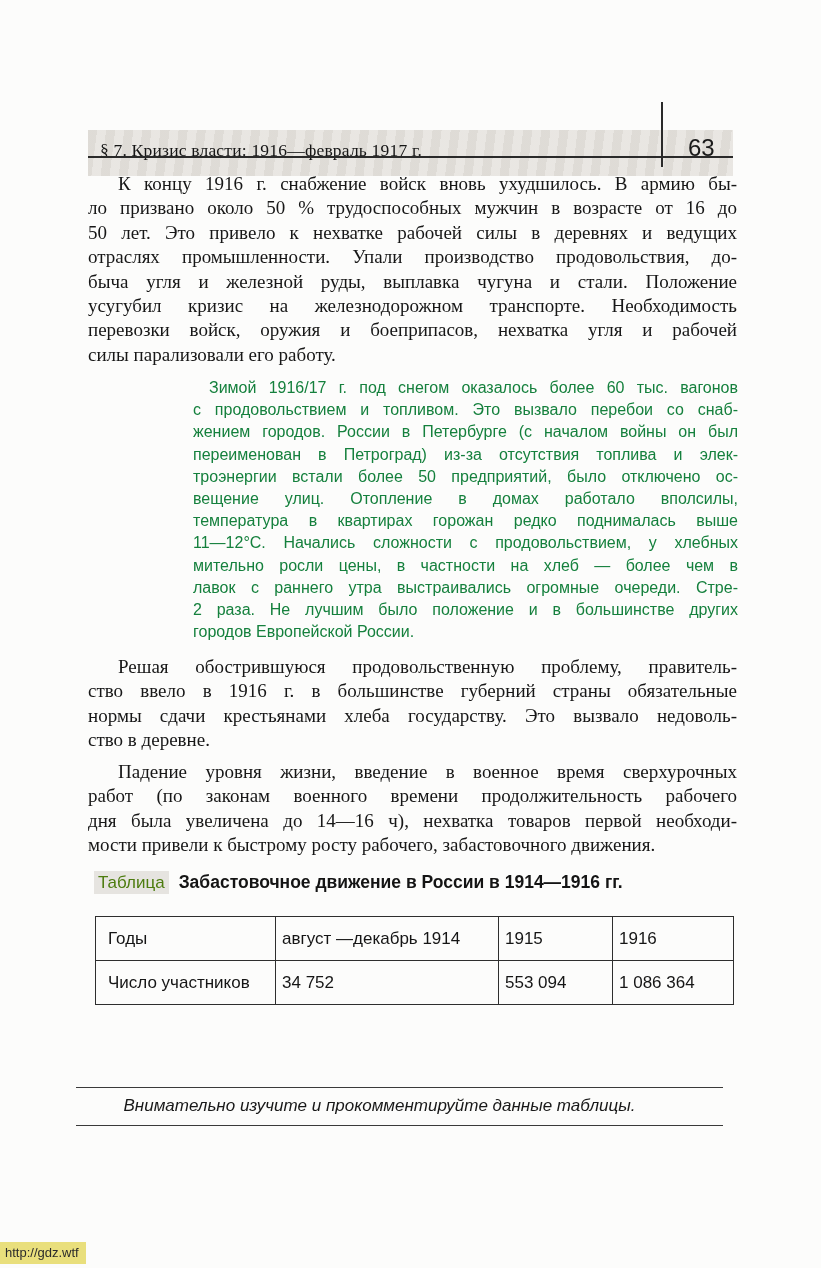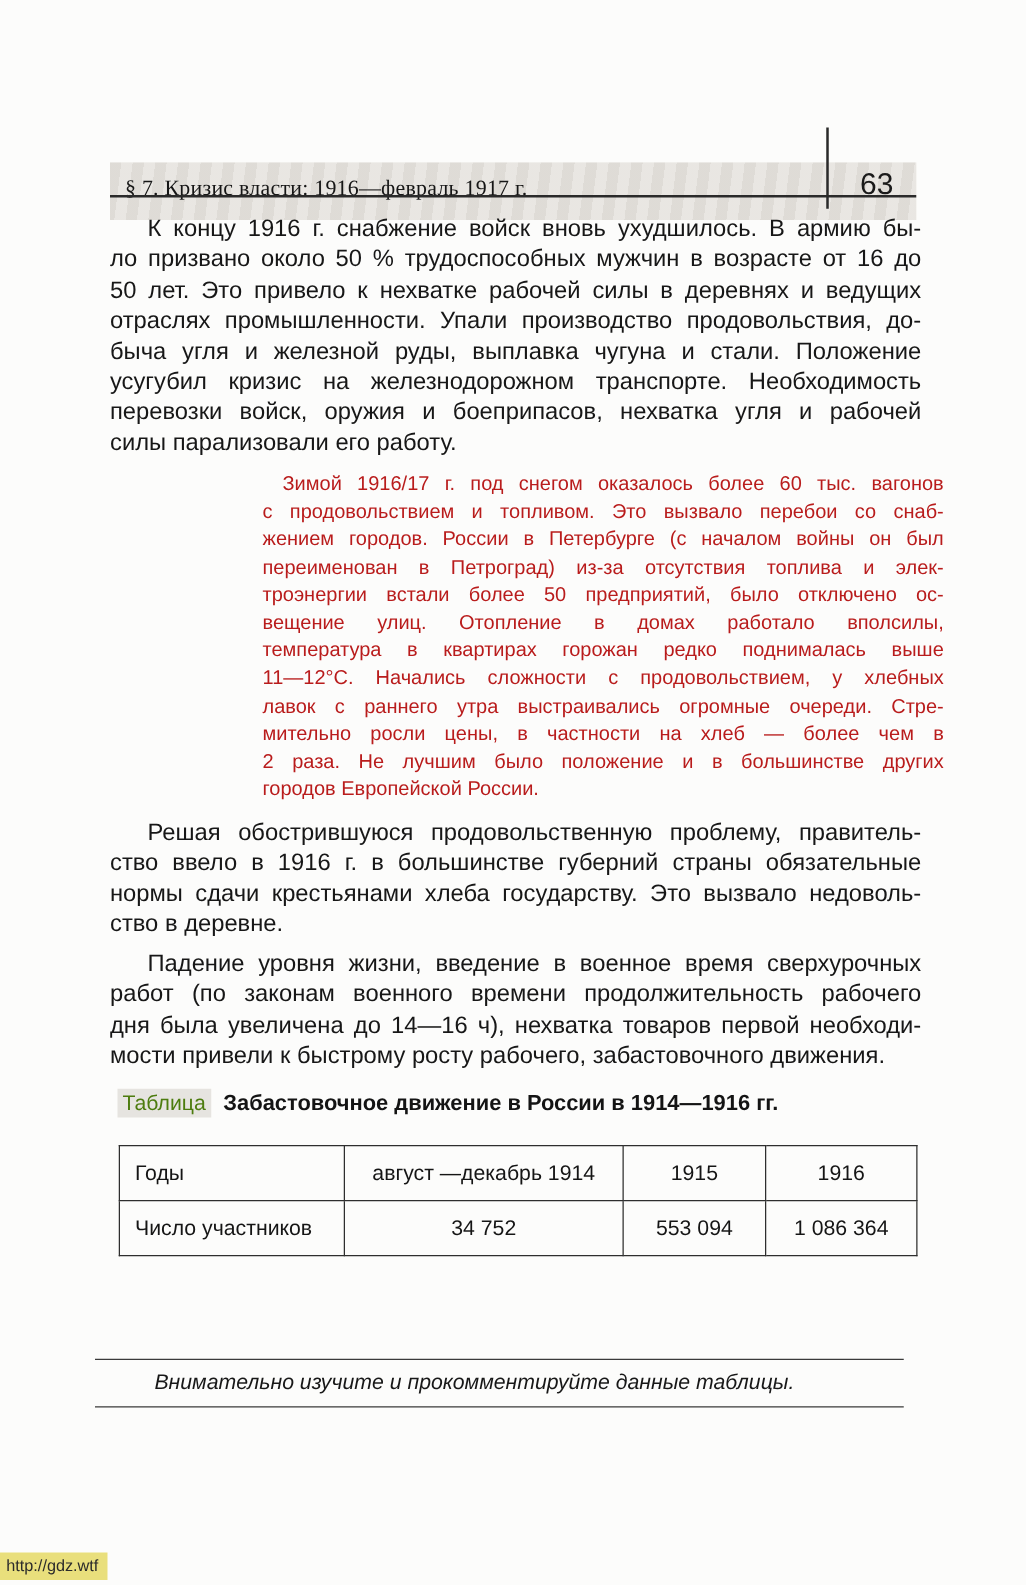--- a/index.html
+++ b/index.html
@@ -38,35 +38,35 @@
     width: 2px; height: 65px; background: #2a2a2a;
   }
   .hline {
     position: absolute; left: 88px; top: 156px;
     width: 645px; height: 2px; background: #2a2a2a;
   }
 
   
   .para {
     position: absolute; left: 88px; width: 649px;
-    font-family: Liberation Sans, sans-serif;
+    font-family: Liberation Serif, serif;
     font-size: 19px; line-height: 24.4px; color: #171717;
   }
   .jline { text-align: justify; text-align-last: justify; white-space: normal; }
   .para .jline:first-child { text-indent: 30px; }
   .para .jline:last-child { text-align-last: left; }
   .p1 { top: 172px; }
   .p2 { top: 655px; }
   .p3 { top: 760px; }
 
   
   .inset {
-    position: absolute; left: 210px; top: 377px; width: 545px;
-    font-family: "Liberation Sans", sans-serif;
-    font-size: 16px; line-height: 22.2px; color: #b91c1c;
+    position: absolute; left: 193px; top: 377px; width: 545px;
+    font-family: "Liberation Sans", sans-serif;
+    font-size: 16px; line-height: 22.2px; color: #15803d;
   }
   .inset .jline:first-child { text-indent: 16px; }
   .inset .jline:last-child { text-align-last: left; }
 
   
   .caption {
     position: absolute; left: 94px; top: 872px; width: 643px;
     font-family: "Liberation Sans", sans-serif;
     font-size: 17px; color: #141414; white-space: nowrap;
   }
@@ -78,21 +78,21 @@
   
   .data-table {
     position: absolute; left: 95px; top: 916px;
     width: 638px; border-collapse: collapse; table-layout: fixed;
     font-family: "Liberation Sans", sans-serif;
     font-size: 17px; color: #151515;
   }
   .data-table td {
     border: 1.6px solid #2e2e2e;
     height: 39px; padding: 2px 6px;
-    text-align: center; vertical-align: middle;
+    vertical-align: middle;
   }
   .data-table td.left { text-align: left; padding-left: 12px; }
   .c1 { width: 180px; } .c2 { width: 223px; } .c3 { width: 114px; } .c4 { width: 121px; }
 
   
   .instruction-block {
     position: absolute; left: 76px; top: 1087px; width: 647px;
     border-top: 1.7px solid #3a3a3a; border-bottom: 1.7px solid #3a3a3a;
     padding: 8px 40px 9px 0; box-sizing: border-box;
     text-align: center;
@@ -135,22 +135,22 @@
 
   <div class="inset">
       <div class="jline">Зимой 1916/17 г. под снегом оказалось более 60 тыс. вагонов</div>
       <div class="jline">с продовольствием и топливом. Это вызвало перебои со снаб-</div>
       <div class="jline">жением городов. России в Петербурге (с началом войны он был</div>
       <div class="jline">переименован в Петроград) из-за отсутствия топлива и элек-</div>
       <div class="jline">троэнергии встали более 50 предприятий, было отключено ос-</div>
       <div class="jline">вещение улиц. Отопление в домах работало вполсилы,</div>
       <div class="jline">температура в квартирах горожан редко поднималась выше</div>
       <div class="jline">11—12°С. Начались сложности с продовольствием, у хлебных</div>
+      <div class="jline">мительно росли цены, в частности на хлеб — более чем в</div>
       <div class="jline">лавок с раннего утра выстраивались огромные очереди. Стре-</div>
-      <div class="jline">мительно росли цены, в частности на хлеб — более чем в</div>
       <div class="jline">2 раза. Не лучшим было положение и в большинстве других</div>
       <div class="jline">городов Европейской России.</div>
     </div>
 
   <div class="para p2">
       <div class="jline">Решая обострившуюся продовольственную проблему, правитель-</div>
       <div class="jline">ство ввело в 1916 г. в большинстве губерний страны обязательные</div>
       <div class="jline">нормы сдачи крестьянами хлеба государству. Это вызвало недоволь-</div>
       <div class="jline">ство в деревне.</div>
     </div>

